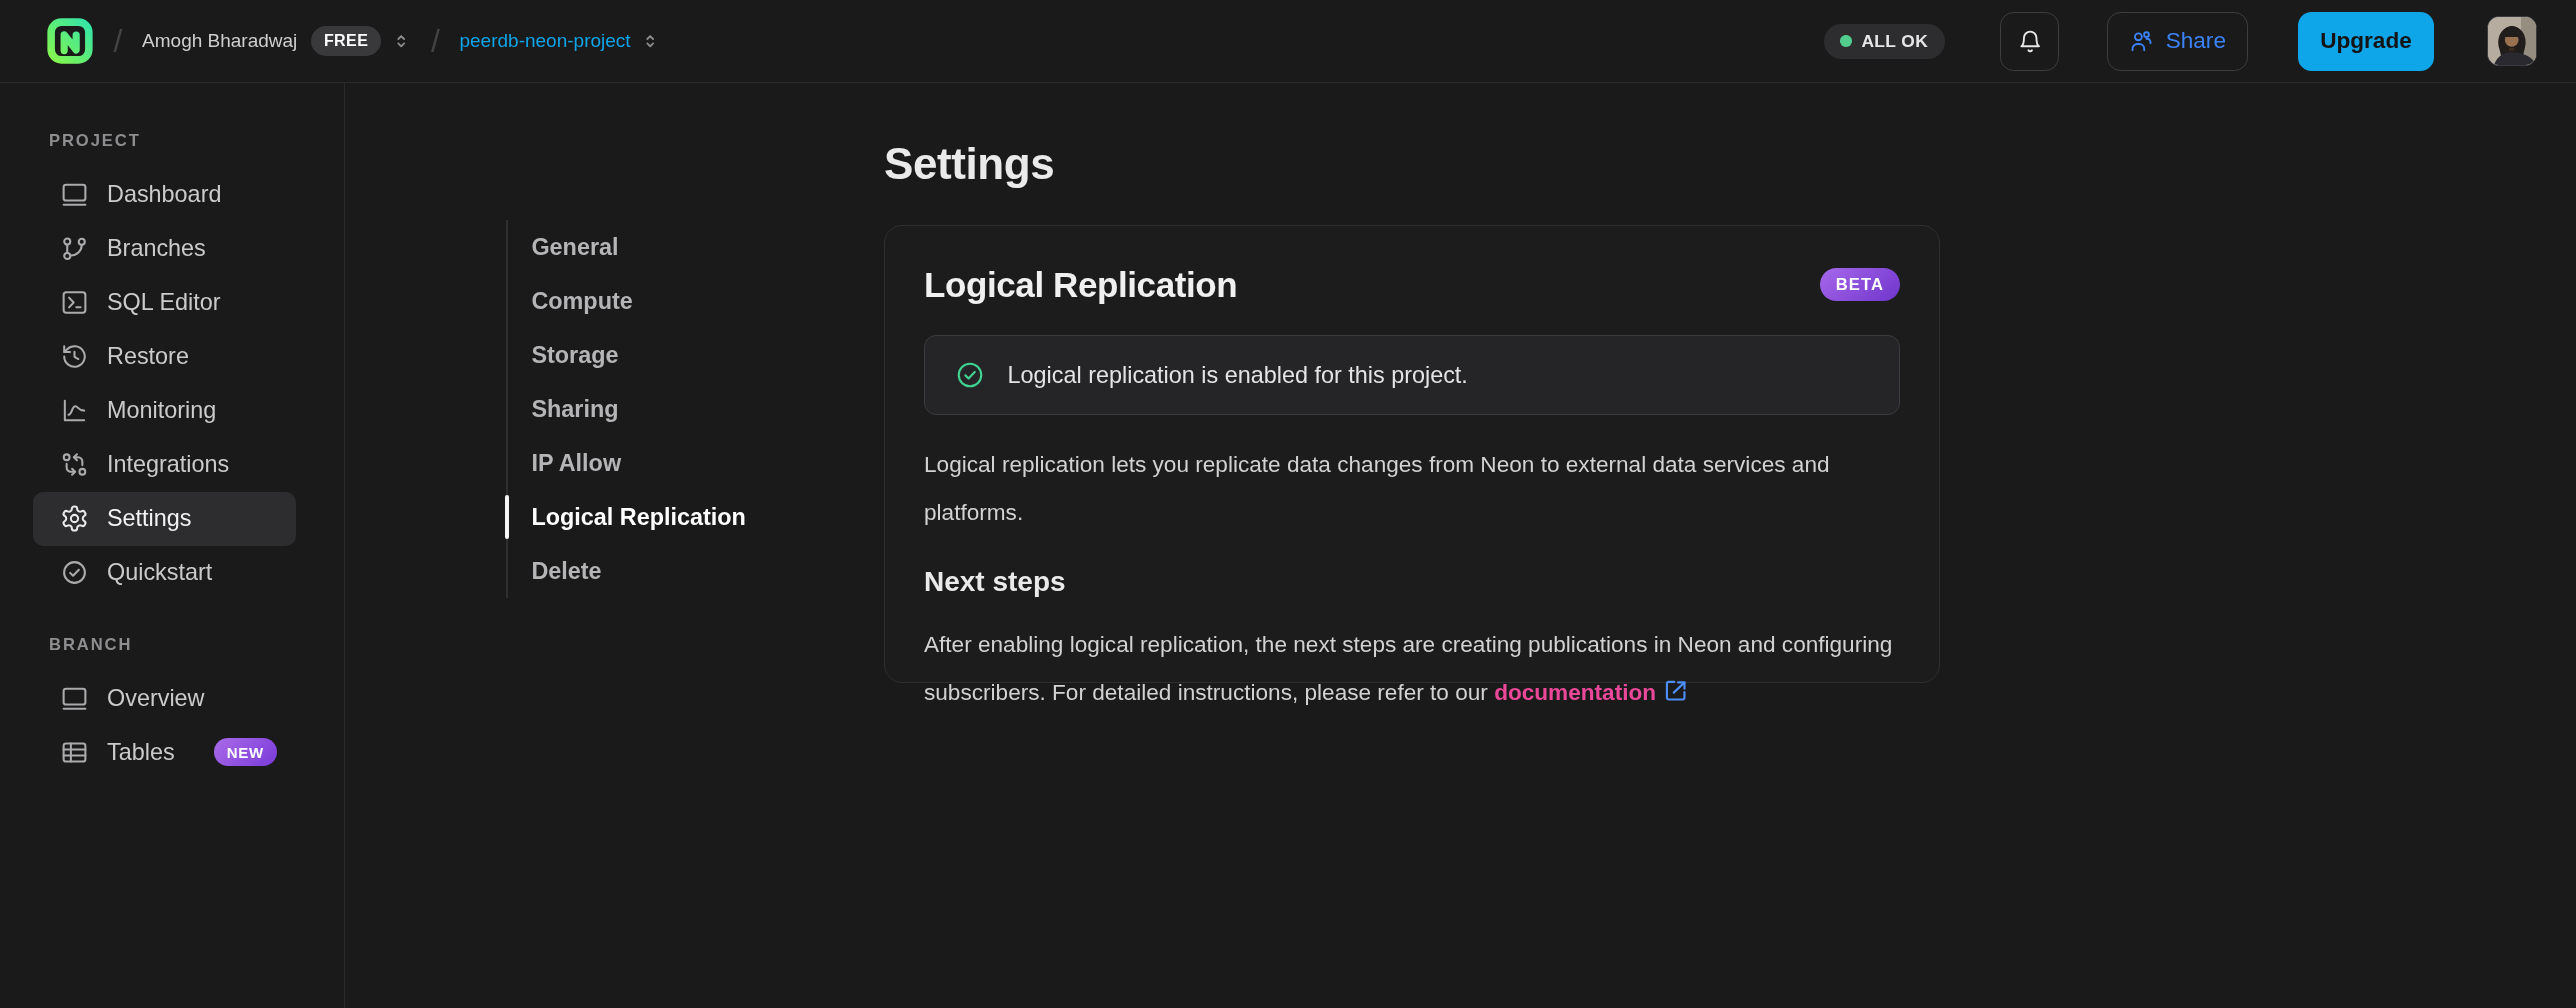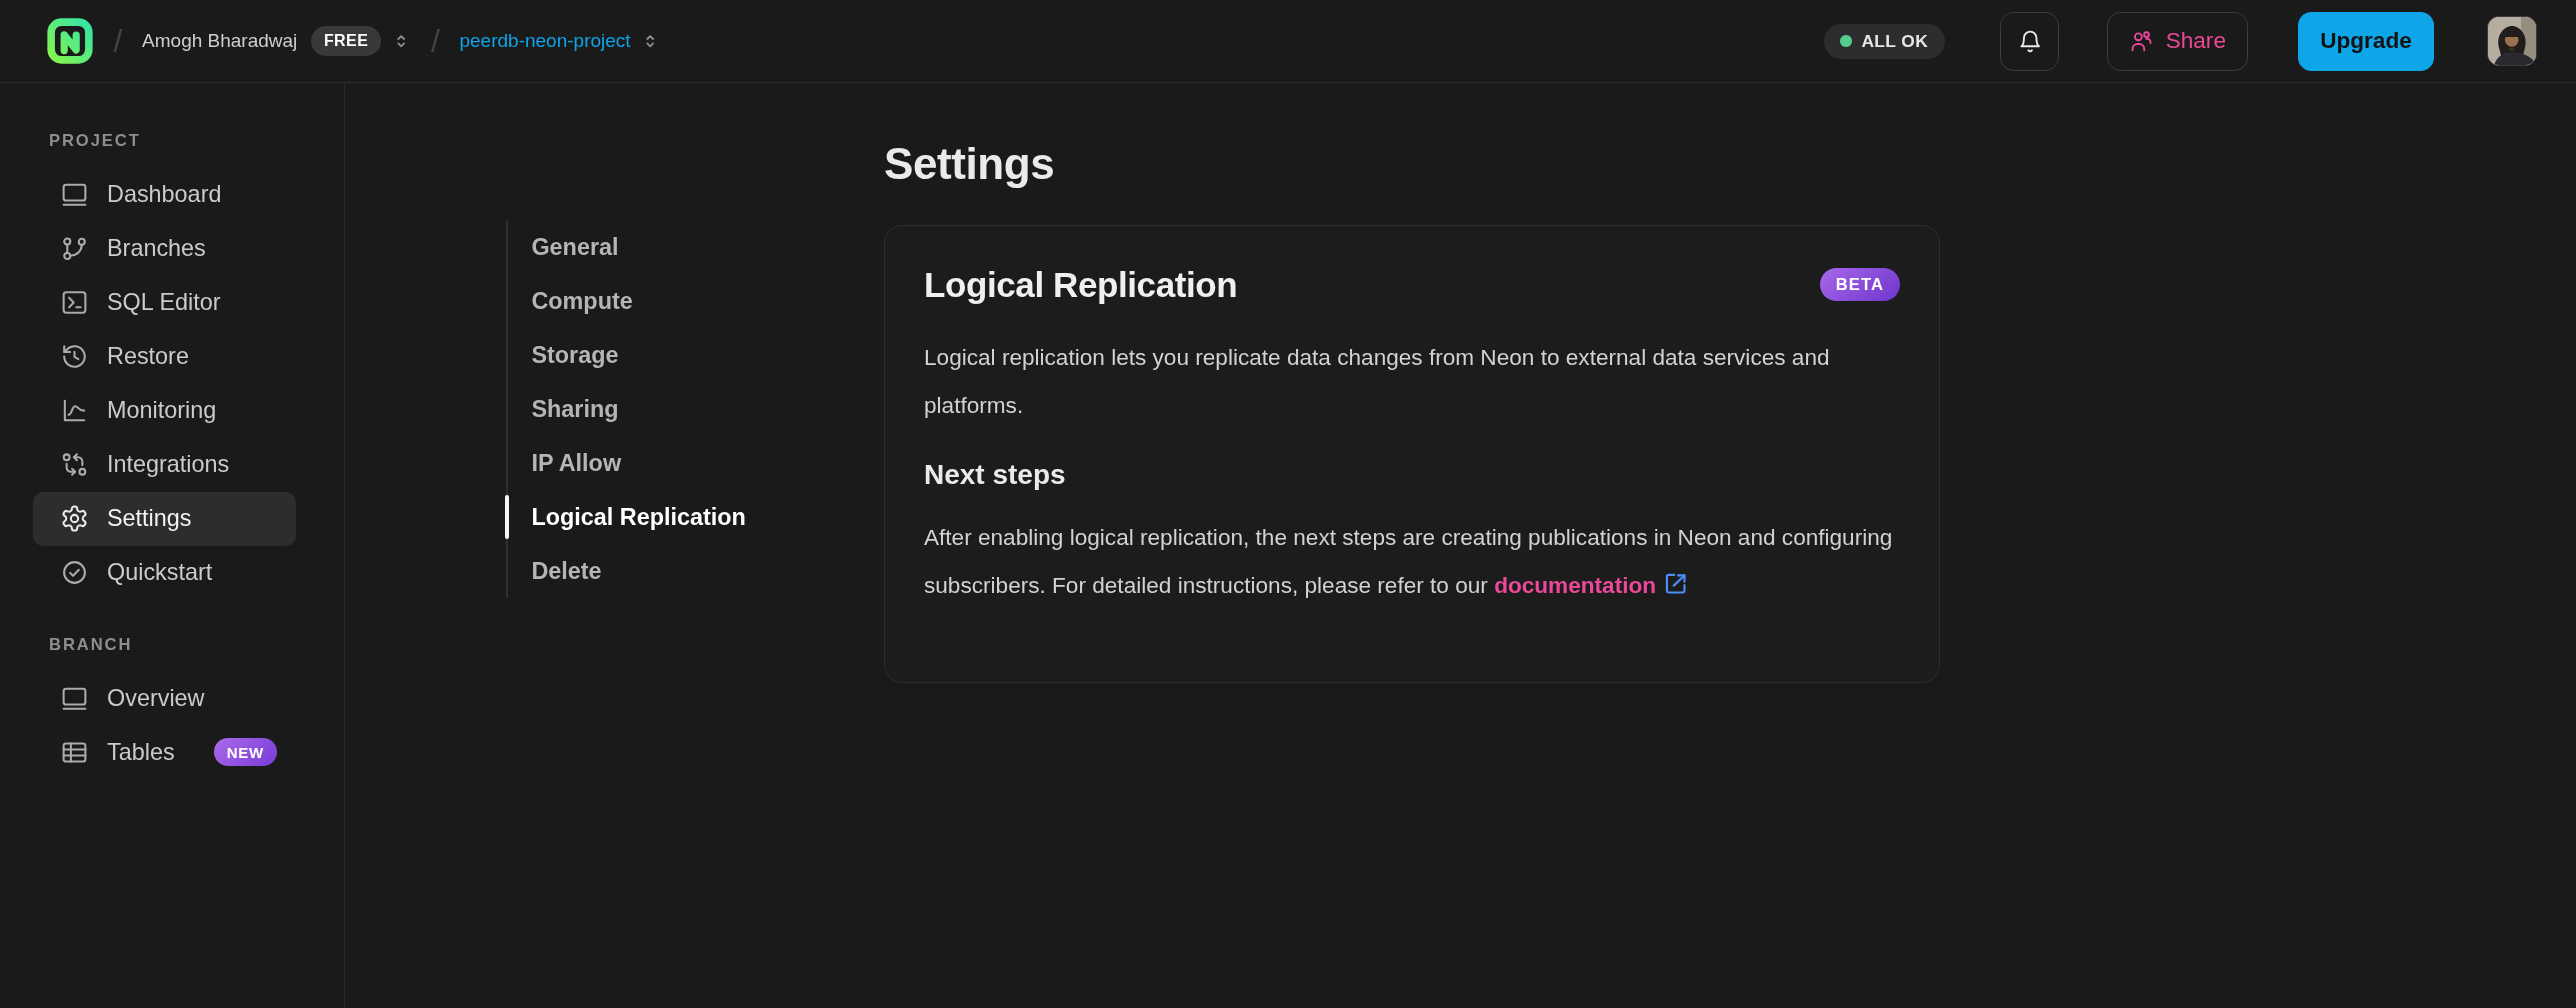--- a/index.html
+++ b/index.html
@@ -40,21 +40,21 @@
   }
   .status-dot { width:11.3px; height:11.3px; border-radius:50%; background:#52cd8e; }
   .icon-btn {
     width:59px; height:59px; margin-left:19.6px; border:1.5px solid #3e3e40;
     border-radius:13.6px; background:transparent; color:#e8e8e8;
     display:flex; align-items:center; justify-content:center; cursor:pointer;
   }
   .icon-btn svg { width:26.4px; height:26.4px; }
   .btn-share {
     height:59px; margin-left:12px; padding:0 21px; border:1.5px solid #3e3e40;
-    border-radius:13.6px; background:transparent; color:#ec4899;
+    border-radius:13.6px; background:transparent; color:#3b82f6;
     display:flex; align-items:center; gap:11.3px; font-size:22.6px; cursor:pointer;
     font-family:inherit;
   }
   .btn-share svg { width:25px; height:25px; }
   .btn-upgrade {
     height:59px; margin-left:13.6px; padding:0 22.6px; border:none; border-radius:13.6px;
     background:#0ea5e9; color:#141414; font-size:22.6px; font-weight:600;
     display:flex; align-items:center; cursor:pointer; font-family:inherit;
   }
   .avatar {
@@ -353,20 +353,29 @@
       </ul>
     </nav>
 
     <div class="content-col">
       <section class="card">
         <div class="card-head">
           <h2 class="card-title">Logical Replication</h2>
           <span class="badge-beta">BETA</span>
         </div>
 
+        <div class="alert">
+          <span class="icn">
+            <svg viewBox="0 0 24 24" fill="none" stroke="currentColor" stroke-width="1.7" stroke-linecap="round" stroke-linejoin="round">
+              <circle cx="12" cy="12" r="9"></circle>
+                <path d="m8.3 12.3 2.5 2.5 5-5.2"></path>
+            </svg>
+          </span>
+          <span class="alert-text">Logical replication is enabled for this project.</span>
+        </div>
 
         <p class="para">Logical replication lets you replicate data changes from Neon to external data services and platforms.</p>
 
         <h3 class="subhead">Next steps</h3>
 
         <p class="para para2"><span>After enabling logical replication, the next steps are creating publications in Neon and configuring subscribers. For detailed instructions, please refer to our </span><a class="doc-link">documentation</a><span class="ext-icon"><svg viewBox="0 0 24 24" fill="none" stroke="currentColor" stroke-width="2.2" stroke-linecap="round" stroke-linejoin="round">
                 <path d="M14.5 3.5H21v6.5"></path>
                 <path d="M10 14 21 3.5"></path>
                 <path d="M21 13.5V19a2 2 0 0 1-2 2H5a2 2 0 0 1-2-2V5a2 2 0 0 1 2-2h5.5"></path>
               </svg></span></p>

